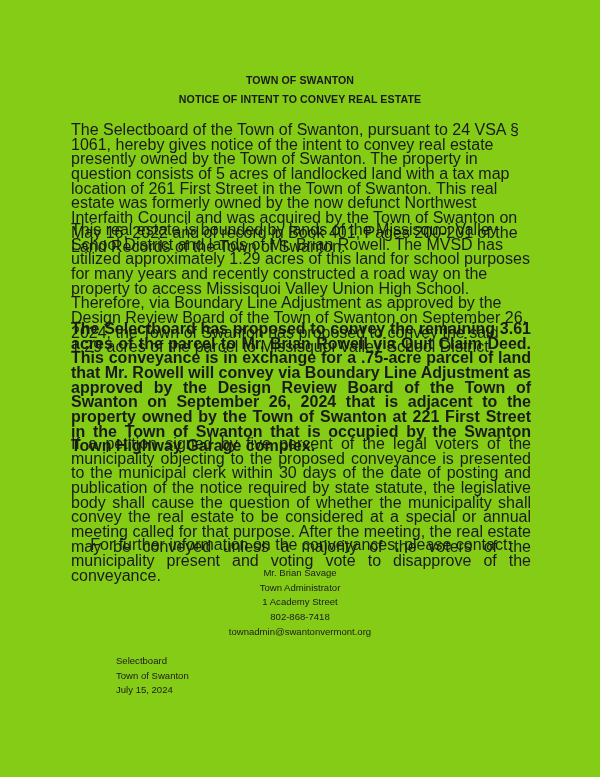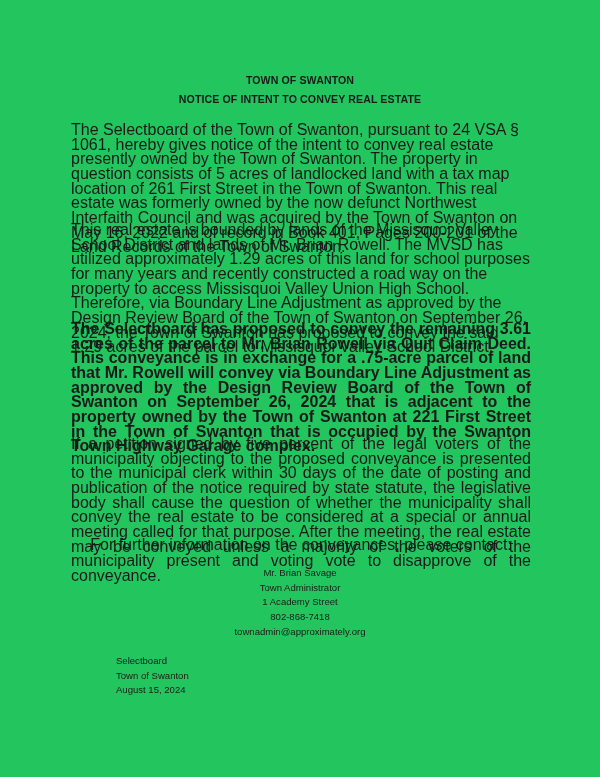--- a/index.html
+++ b/index.html
@@ -13,21 +13,21 @@
       overflow: hidden;
       position: relative;
       font-family: "Liberation Sans", "DejaVu Sans", sans-serif;
       color: #1a1a1a;
     }
     .page {
       position: absolute;
       left: 0; top: 0;
       width: 600px;
       height: 777px;
-      background: #22c55e;
+      background: #84cc16;
     }
     .title-block {
       position: absolute;
       top: 71px;
       left: 0;
       width: 600px;
       text-align: center;
       font-weight: bold;
       font-size: 10.6px;
       line-height: 19px;
@@ -80,22 +80,22 @@
   <p class="para p2">This real estate is bounded by lands of the Missisquoi Valley School District and lands of Mr. Brian Rowell.  The MVSD has utilized approximately 1.29 acres of this land for school purposes for many years and recently constructed a road way on the property to access Missisquoi Valley Union High School. Therefore, via Boundary Line Adjustment as approved by the Design Review Board of the Town of Swanton on September 26, 2024, the Town of Swanton has proposed to convey the said 1.29 acres of the parcel to Missisquoi Valley School District.</p>
   <p class="para p3">The Selectboard has proposed to convey the remaining 3.61 acres of the parcel to Mr. Brian Rowell via Quit Claim Deed.  This conveyance is in exchange for a .75-acre parcel of land that Mr. Rowell will convey via Boundary Line Adjustment as approved by the Design Review Board of the Town of Swanton on September 26, 2024 that is adjacent to the property owned by the Town of Swanton at 221 First Street in the Town of Swanton that is occupied by the Swanton Town Highway Garage complex.</p>
   <p class="para p4">If a petition signed by five percent of the legal voters of the municipality objecting to the proposed conveyance is presented to the municipal clerk within 30 days of the date of posting and publication of the notice required by state statute, the legislative body shall cause the question of whether the municipality shall convey the real estate to be considered at a special or annual meeting called for that purpose. After the meeting, the real estate may be conveyed unless a majority of the voters of the municipality present and voting vote to disapprove of the conveyance.</p>
   <p class="para p5">For further information on the conveyances, please contact:</p>
 
   <div class="contact">
     <span class="line">Mr. Brian Savage</span>
     <span class="line">Town Administrator</span>
     <span class="line">1 Academy Street</span>
     <span class="line">802-868-7418</span>
-    <span class="line">townadmin@approximately.org</span>
+    <span class="line">townadmin@swantonvermont.org</span>
   </div>
 
   <div class="signoff">
     <span class="line">Selectboard</span>
     <span class="line">Town of Swanton</span>
-    <span class="line">August 15, 2024</span>
+    <span class="line">July 15, 2024</span>
   </div>
 
 </div>
 
 </body></html>

